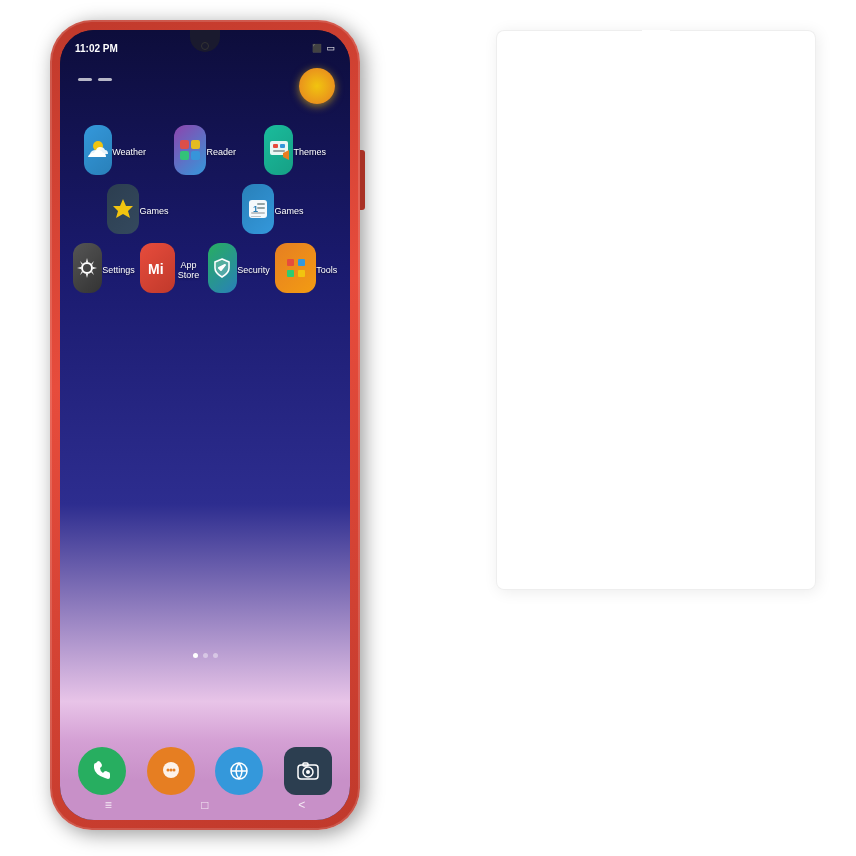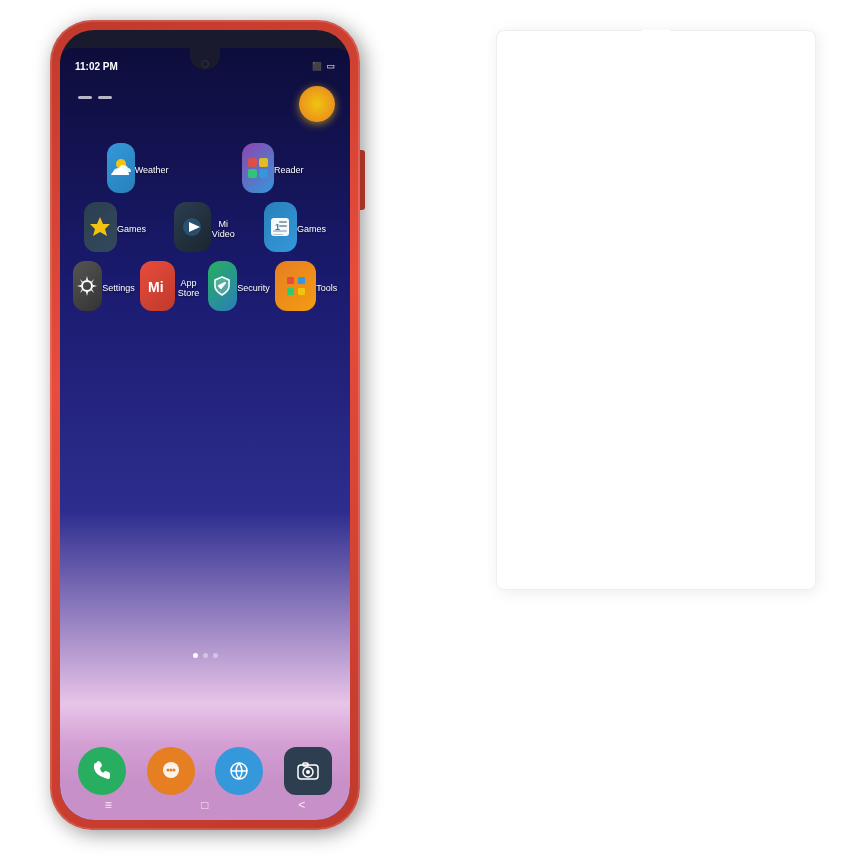--- a/index.html
+++ b/index.html
@@ -59,21 +59,20 @@
     
     .screen {
       position: absolute;
       left: 0;
       top: 0;
       right: 0;
       bottom: 0;
       background: linear-gradient(180deg, #0d0d3b 0%, #1a1a6e 30%, #2d2d8f 60%, #e8c4e8 85%, #d4a0d4 90%, #c890c8 95%);
       border-radius: 12px;
       overflow: hidden;
-      margin-top: 18px;
     }
 
     
     .notch {
       position: absolute;
       top: 0;
       left: 50%;
       transform: translateX(-50%);
       width: 30px;
       height: 22px;
@@ -406,42 +405,45 @@
                   <rect x="4" y="4" width="9" height="9" rx="2" fill="#e74c3c" opacity="0.9"></rect>
                   <rect x="15" y="4" width="9" height="9" rx="2" fill="#f1c40f" opacity="0.9"></rect>
                   <rect x="4" y="15" width="9" height="9" rx="2" fill="#2ecc71" opacity="0.9"></rect>
                   <rect x="15" y="15" width="9" height="9" rx="2" fill="#3498db" opacity="0.9"></rect>
                 </svg>
               </div>
               <span class="app-label">Reader</span>
             </div>
 
 
+            <div class="app-item">
+              <div class="app-icon icon-themes">
+                <svg class="icon-svg" viewBox="0 0 28 28">
+                  <rect x="5" y="5" width="18" height="14" rx="2" fill="white" opacity="0.9"></rect>
+                  <rect x="8" y="8" width="5" height="4" rx="1" fill="#e74c3c"></rect>
+                  <rect x="15" y="8" width="5" height="4" rx="1" fill="#3498db"></rect>
+                  <rect x="8" y="14" width="12" height="2" rx="1" fill="#95a5a6"></rect>
+                  <path d="M18 17 L24 14 L24 24 L18 21 Z" fill="#e67e22"></path>
+                </svg>
+              </div>
+              <span class="app-label">Themes</span>
+            </div>
           </div>
 
           <div class="app-row">
 
             <div class="app-item">
               <div class="app-icon icon-games">
                 <svg class="icon-svg" viewBox="0 0 28 28">
                   <polygon points="14,4 17,11 24,11 19,16 21,23 14,19 7,23 9,16 4,11 11,11" fill="#f1c40f"></polygon>
                 </svg>
               </div>
               <span class="app-label">Games</span>
             </div>
 
-            <div class="app-item">
-              <div class="app-icon icon-mivideo">
-                <svg class="icon-svg" viewBox="0 0 28 28">
-                  <circle cx="14" cy="14" r="9" fill="rgba(52,152,219,0.3)"></circle>
-                  <polygon points="11,9 22,14 11,19" fill="white"></polygon>
-                </svg>
-              </div>
-              <span class="app-label">Mi Video</span>
-            </div>
 
 
             <div class="app-item">
               <div class="app-icon icon-news">
                 <svg class="icon-svg" viewBox="0 0 28 28">
                   <rect x="5" y="5" width="18" height="18" rx="3" fill="white" opacity="0.95"></rect>
                   <text x="9" y="17" font-size="9" font-weight="bold" fill="#2980b9">1</text>
                   <rect x="13" y="8" width="8" height="2" rx="1" fill="#95a5a6"></rect>
                   <rect x="13" y="12" width="8" height="2" rx="1" fill="#95a5a6"></rect>
                   <rect x="7" y="17" width="14" height="2" rx="1" fill="#bdc3c7"></rect>

